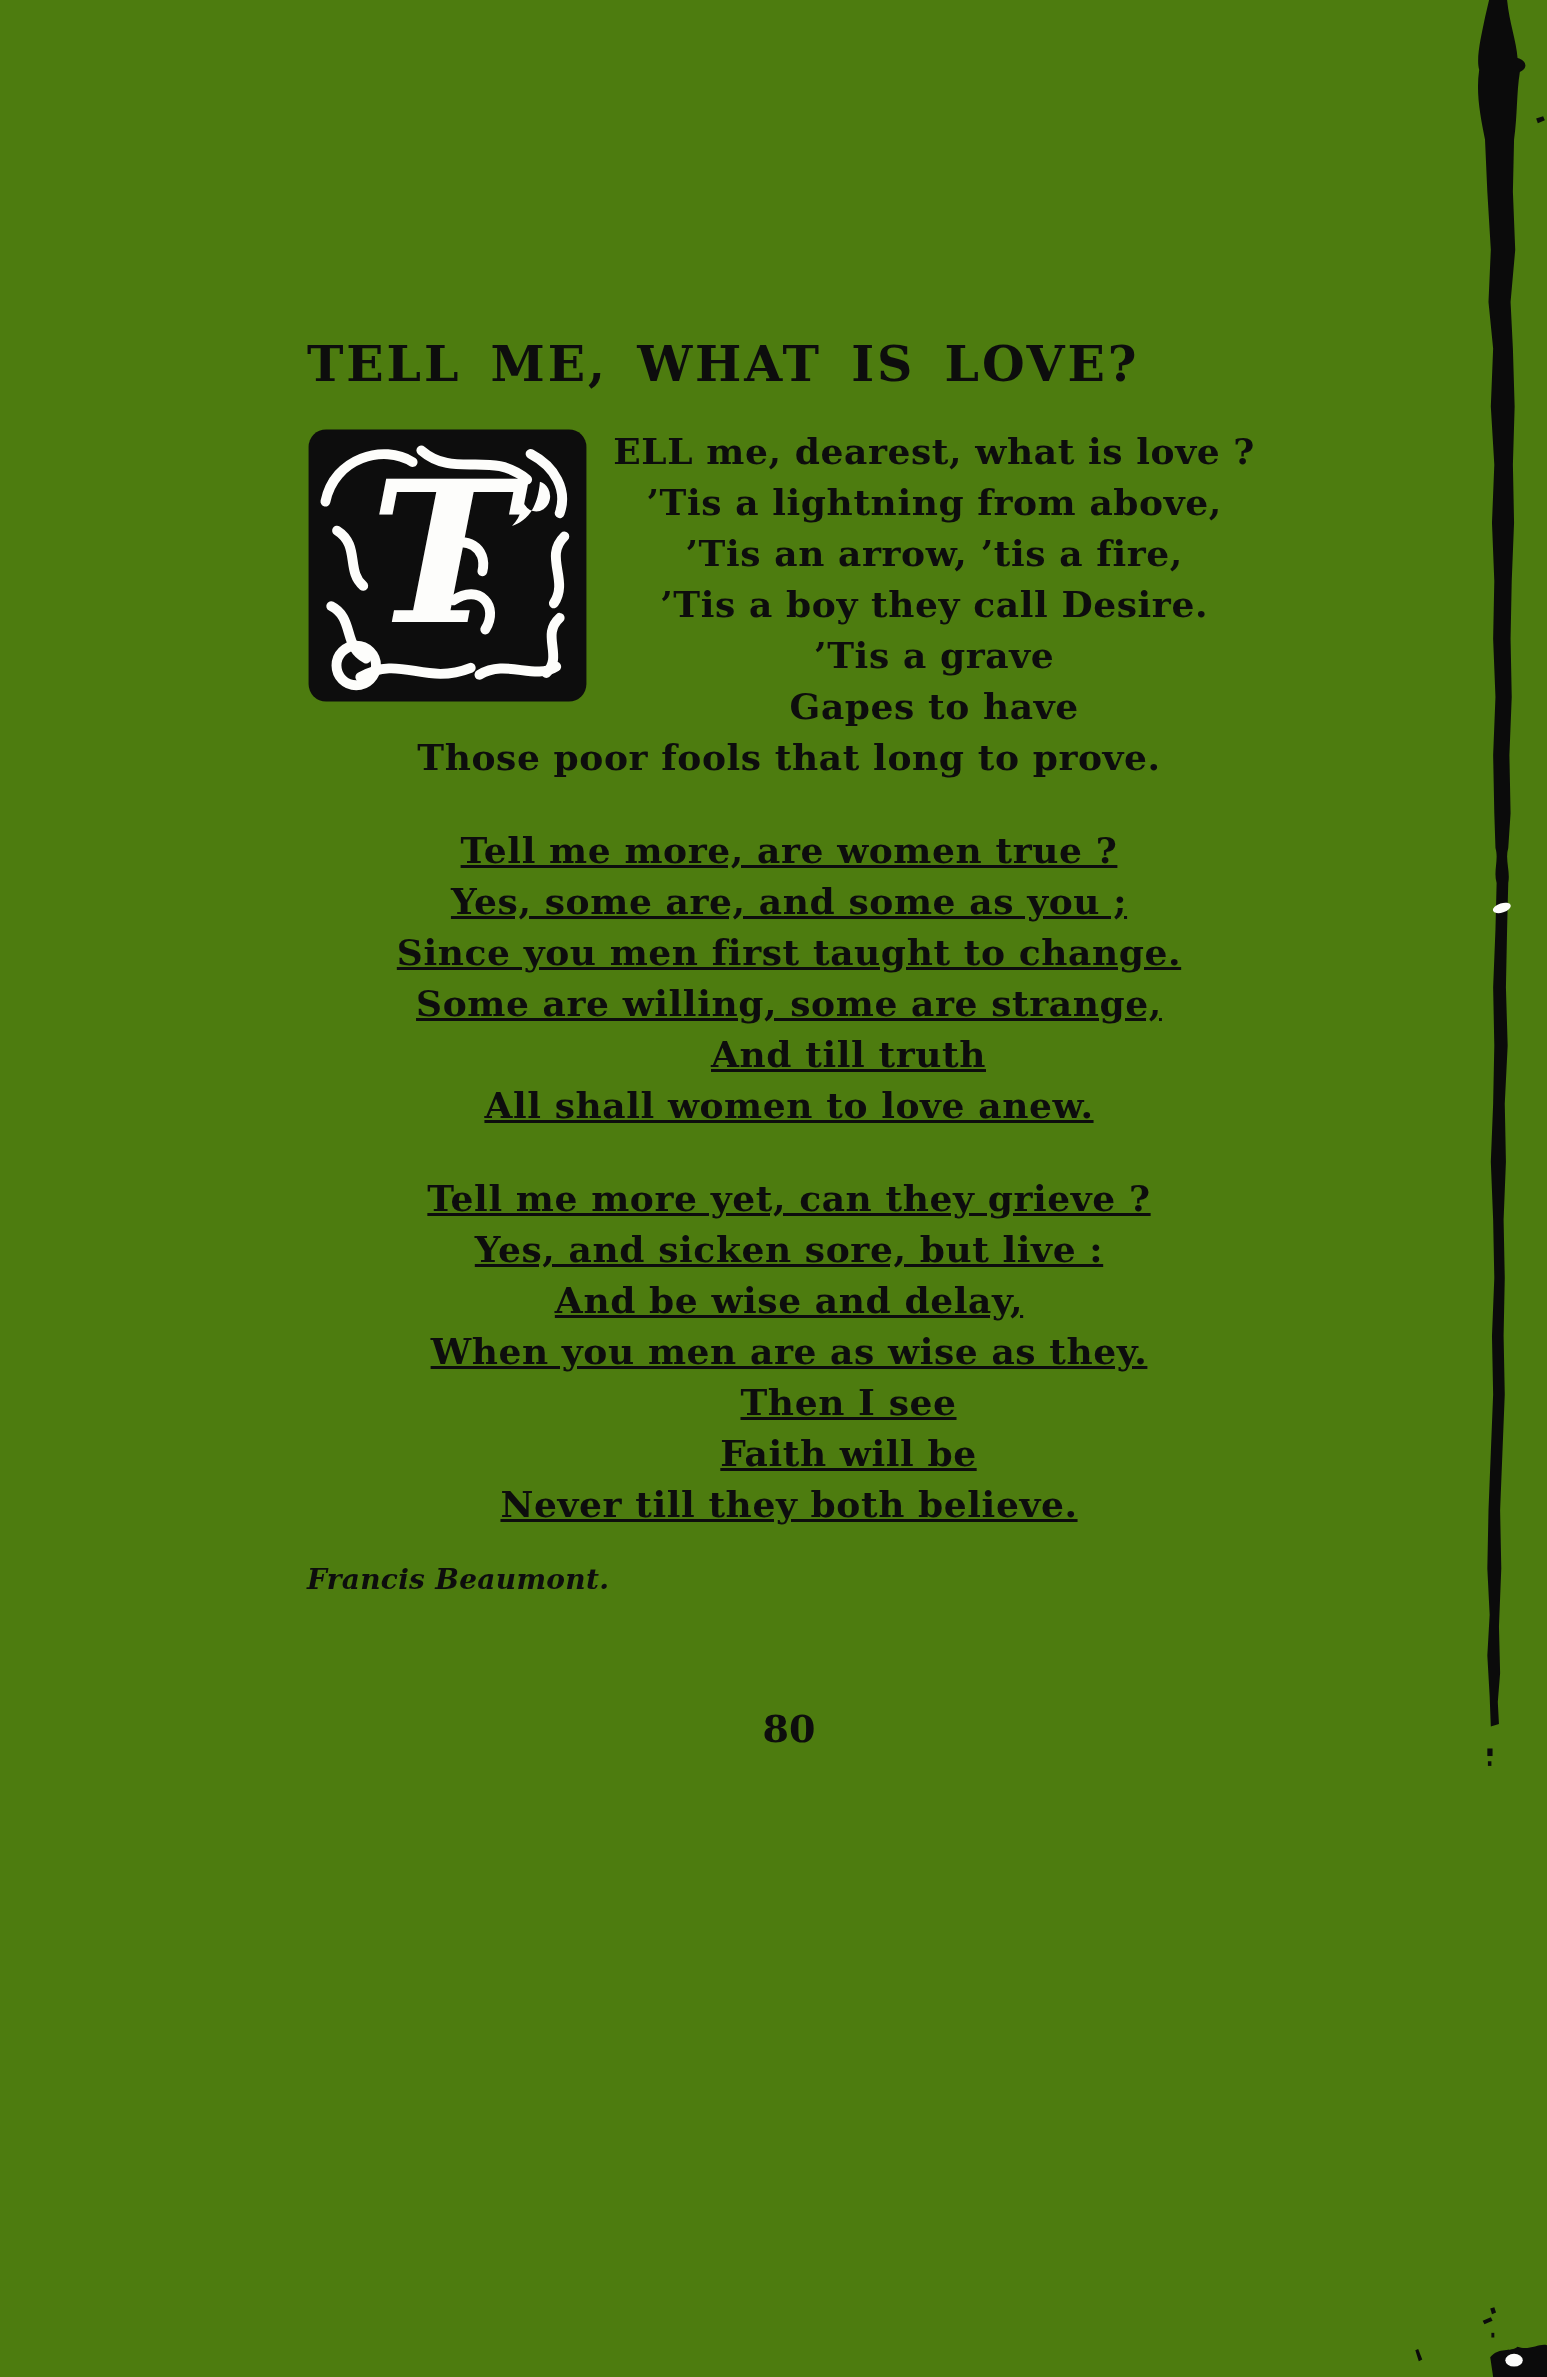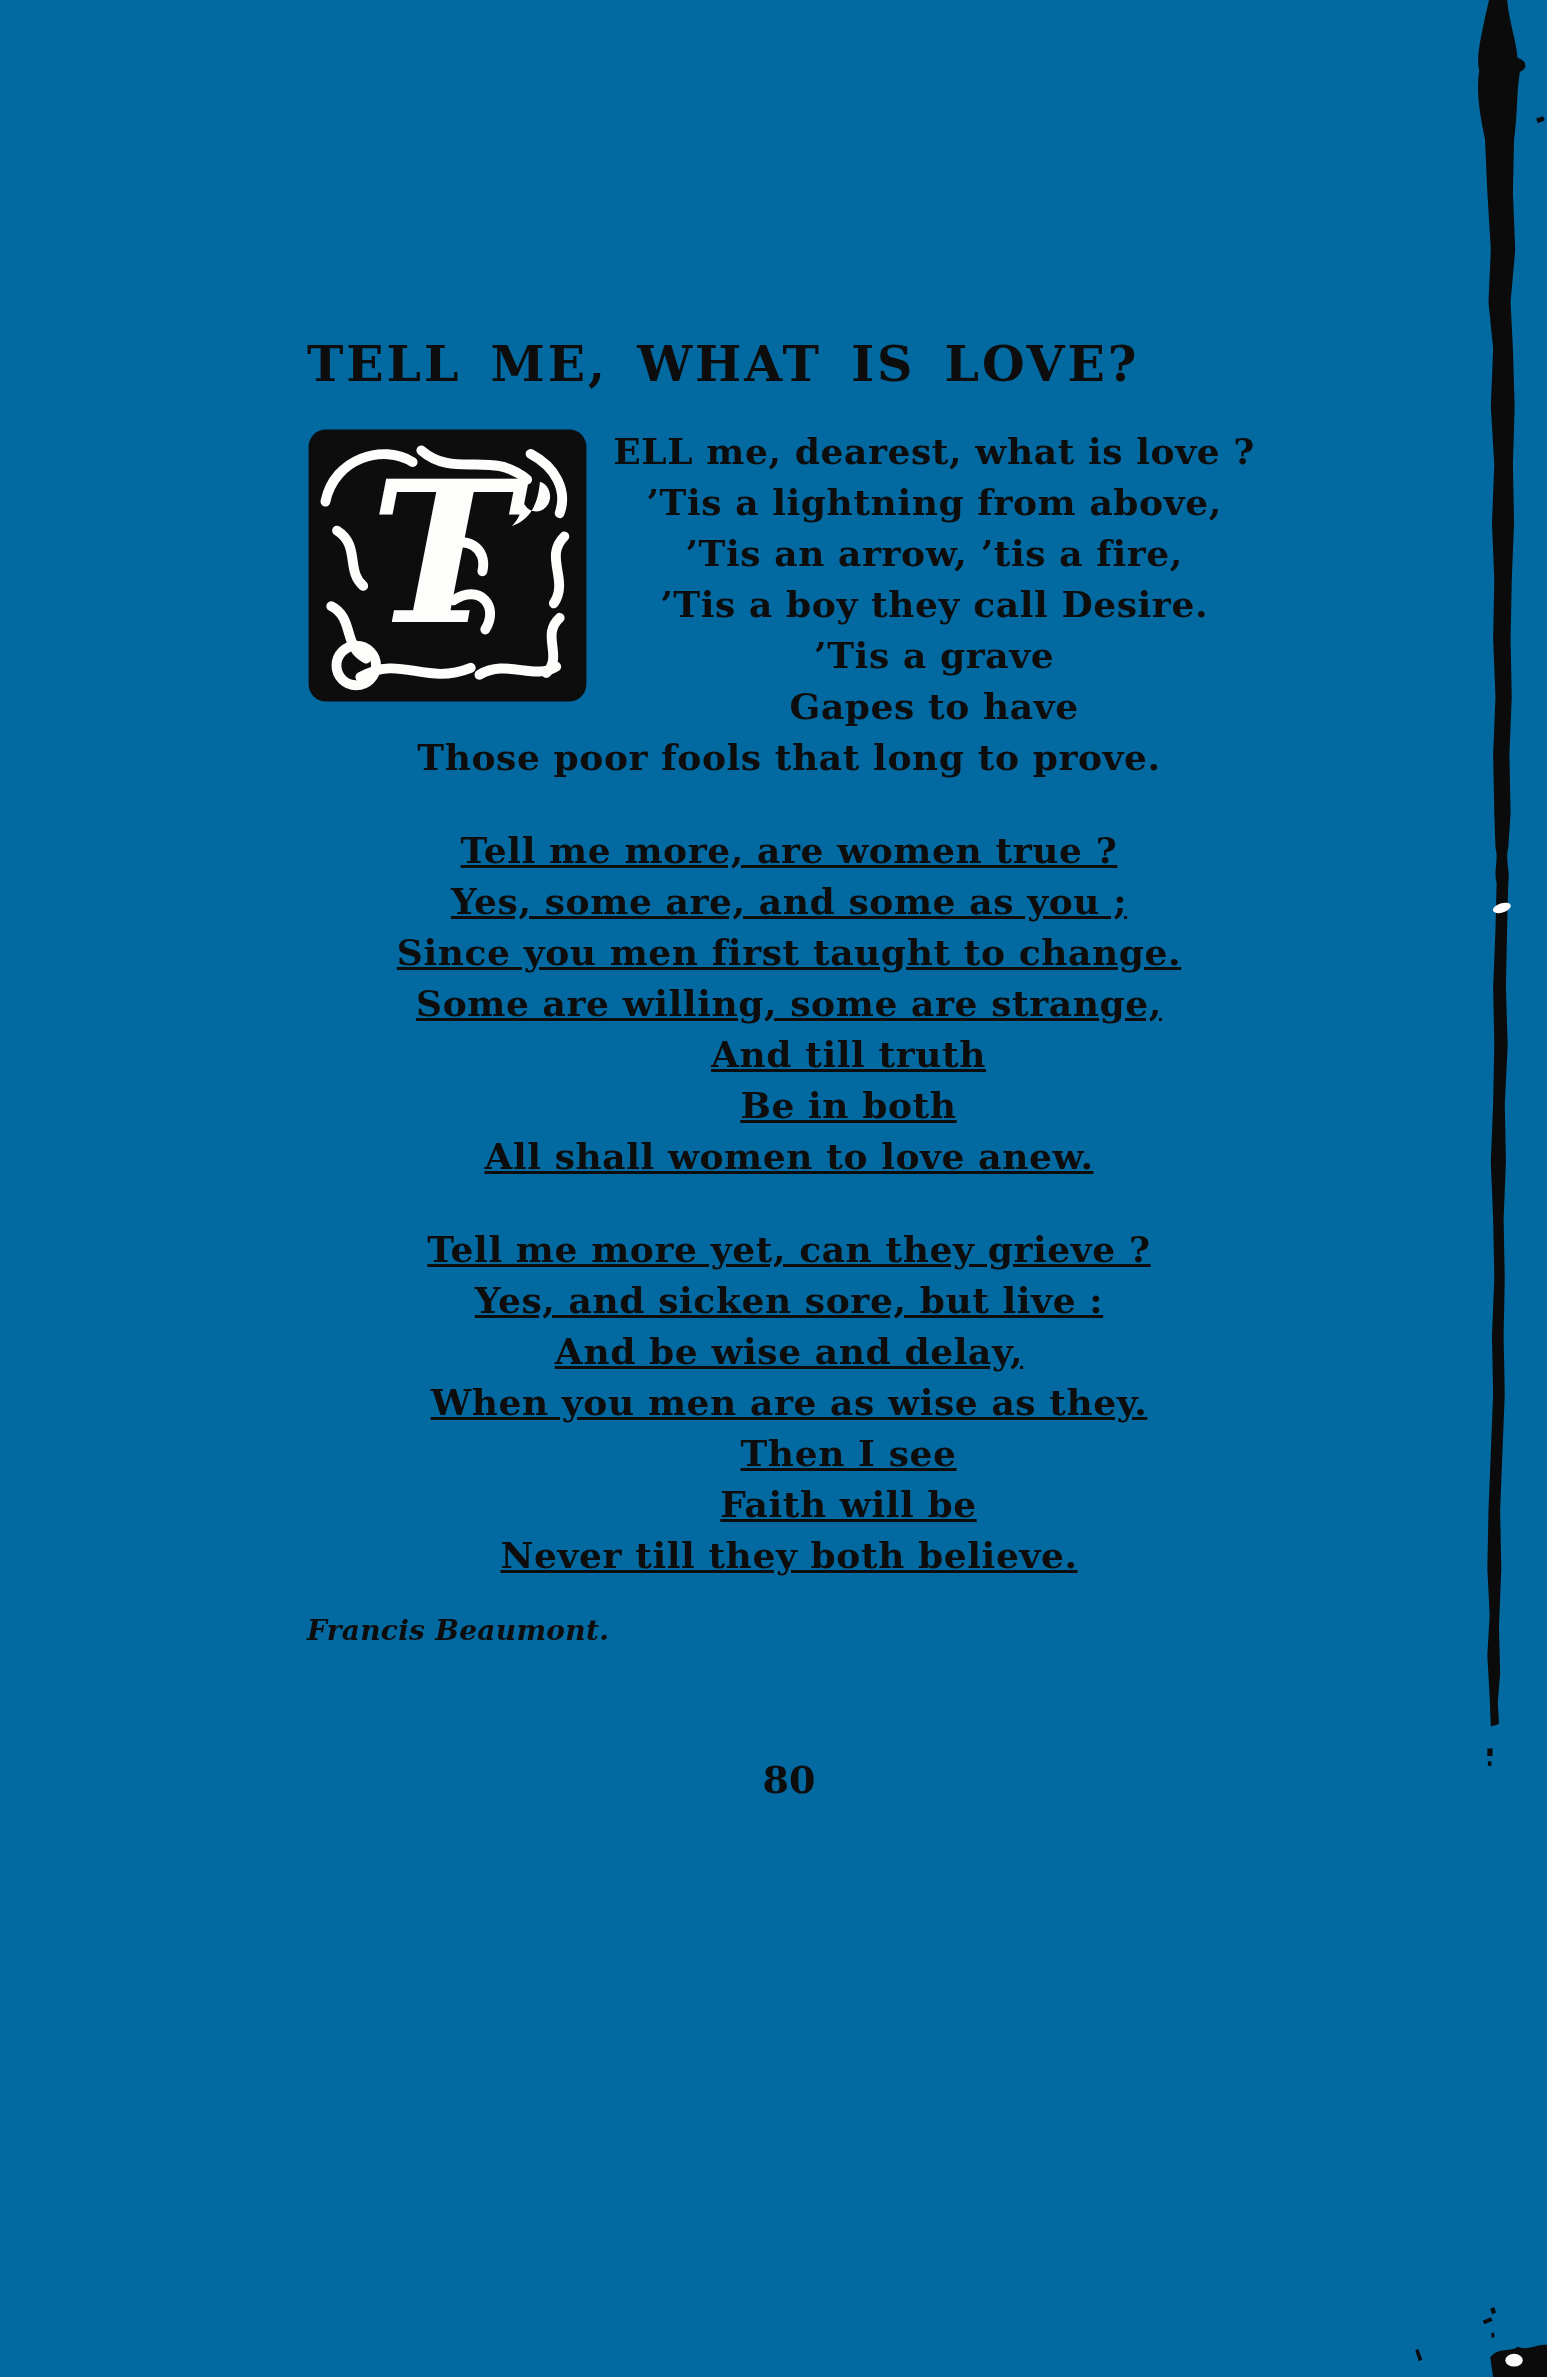--- a/index.html
+++ b/index.html
@@ -1,19 +1,19 @@
 <!DOCTYPE html>
 <html style="font-size:9.3px"><head>
 <meta charset="utf-8">
 <style>
   html,body{margin:0;padding:0;background:#777;}
   .page{
     position:relative;
     width:1548px;height:2377px;
-    background:#0369a1;
+    background:#4d7c0f;
     overflow:hidden;
     font-family:"DejaVu Serif","Liberation Serif",serif;
     color:#0d0d0d;
   }
   .content{
     position:absolute;
     left:307px;top:338px;
     width:964px;
   }
   .title{
@@ -106,21 +106,20 @@
         <div class="line indent">Gapes to have</div>
         <div class="line">Those poor fools that long to prove.</div>
       </div>
 
       <div class="stanza">
         <div class="line">Tell me more, are women true ?</div>
         <div class="line">Yes, some are, and some as you ;</div>
         <div class="line">Since you men first taught to change.</div>
         <div class="line">Some are willing, some are strange,</div>
         <div class="line indent">And till truth</div>
-        <div class="line indent">Be in both</div>
         <div class="line">All shall women to love anew.</div>
       </div>
 
       <div class="stanza">
         <div class="line">Tell me more yet, can they grieve ?</div>
         <div class="line">Yes, and sicken sore, but live :</div>
         <div class="line">And be wise and delay,</div>
         <div class="line">When you men are as wise as they.</div>
         <div class="line indent">Then I see</div>
         <div class="line indent">Faith will be</div>

